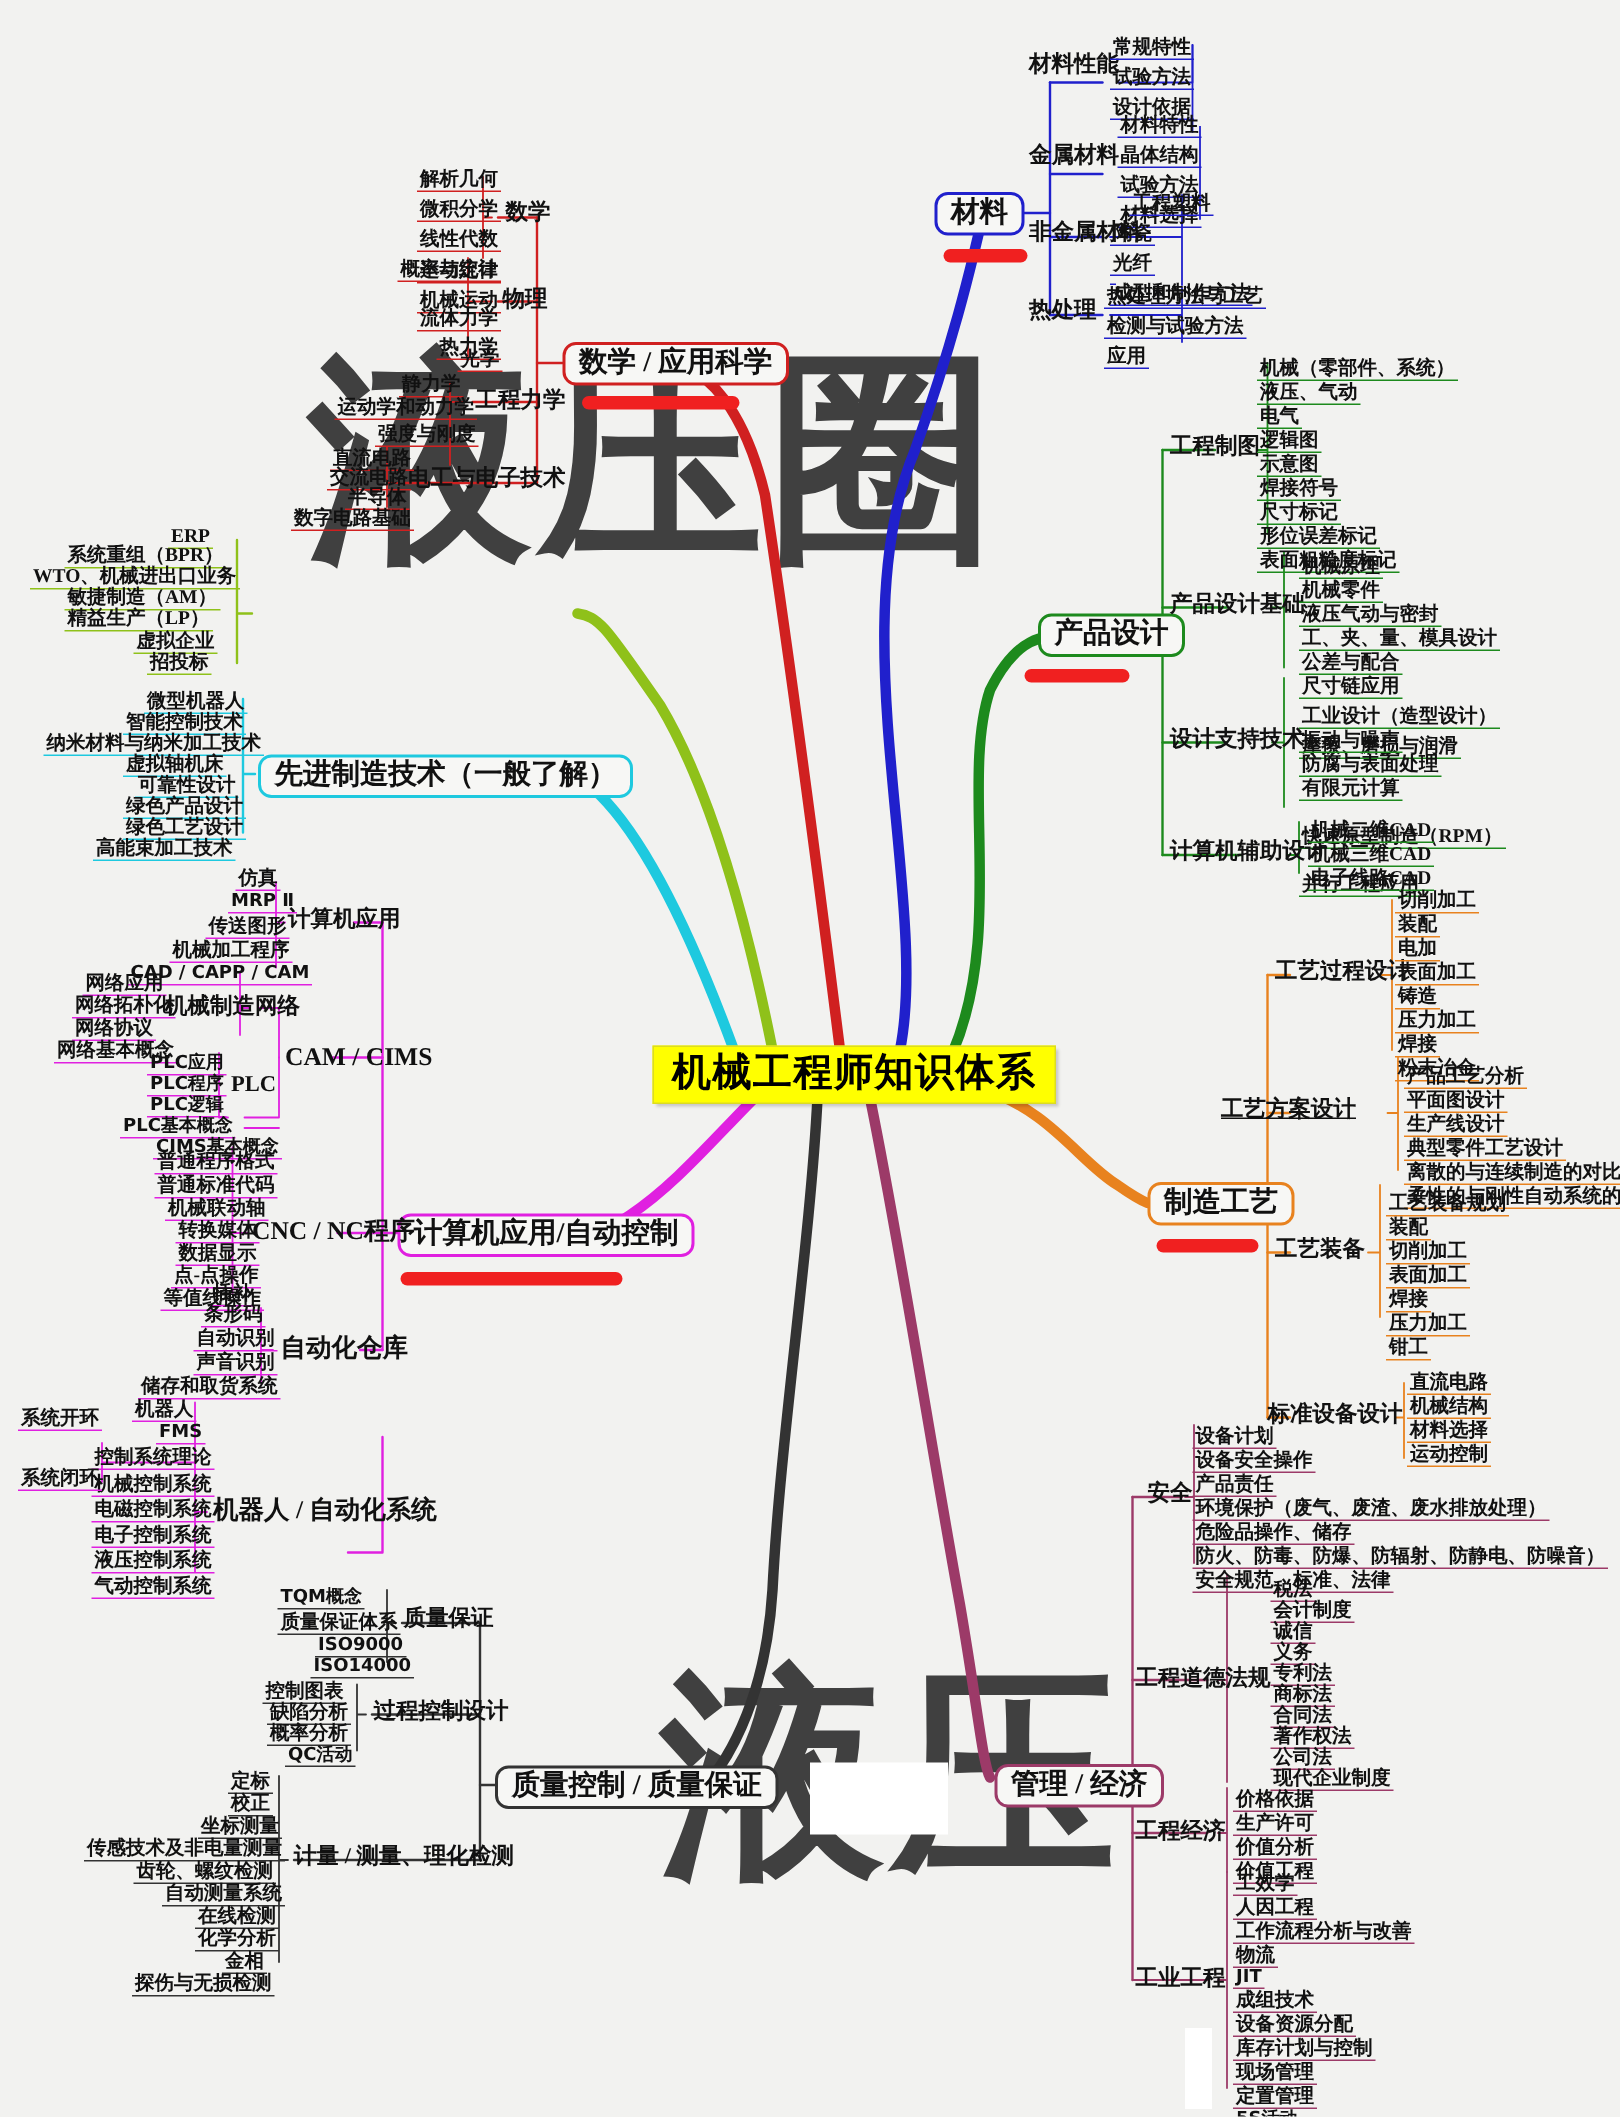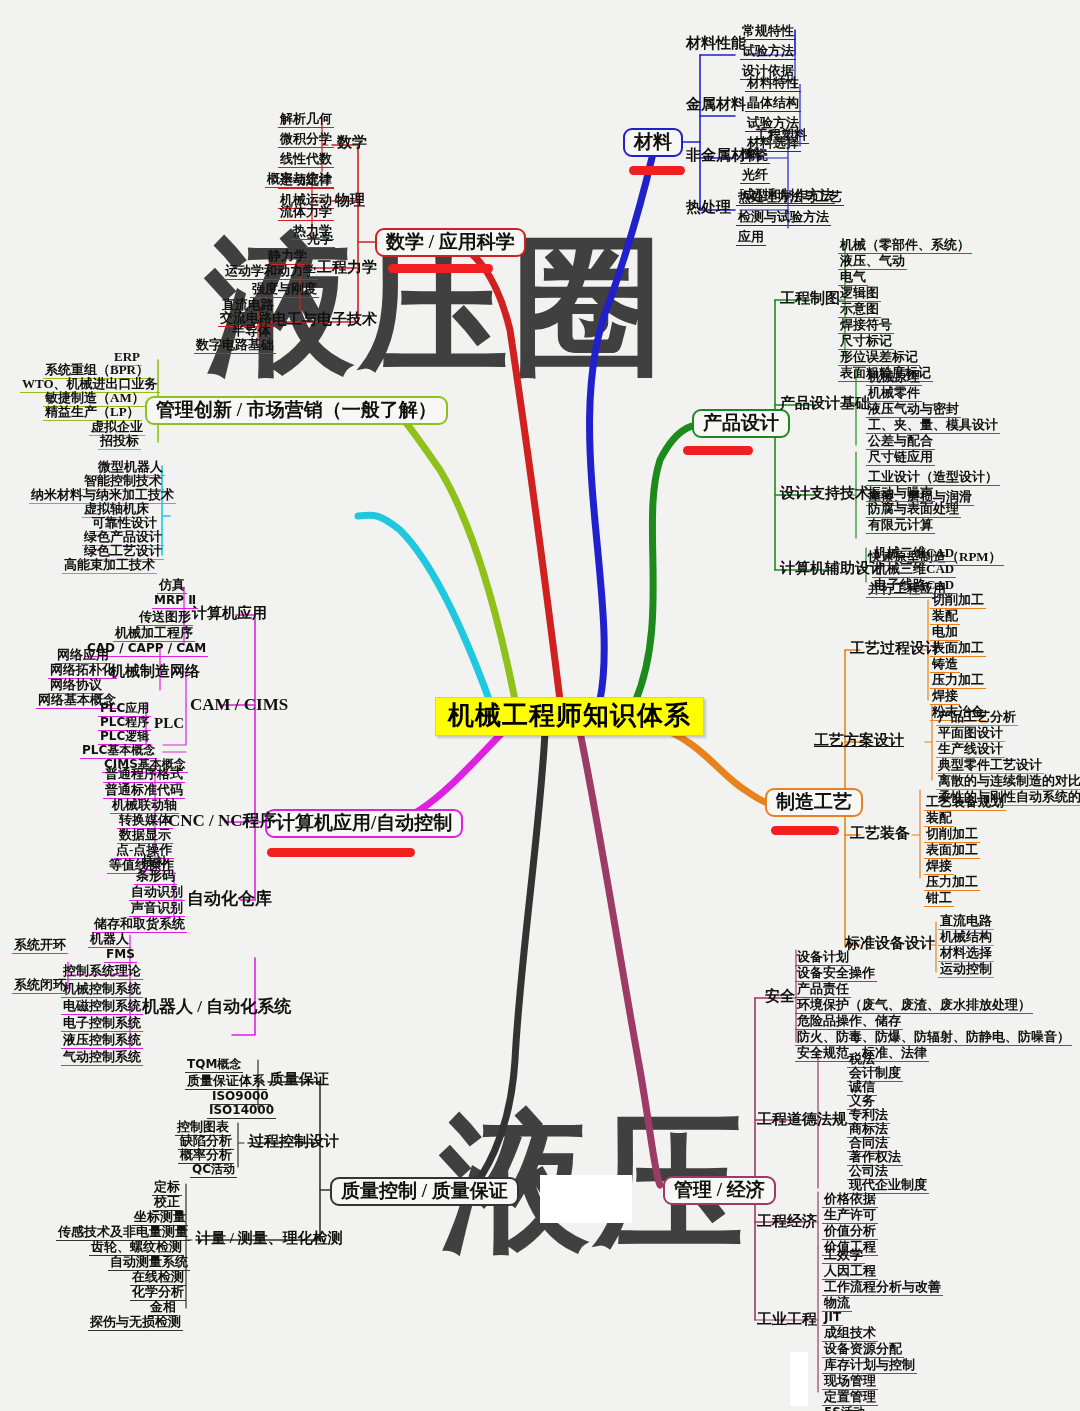--- a/index.html
+++ b/index.html
@@ -254,29 +254,29 @@
   <div class="node leaf c-green" style="left:866px;top:502px;">防腐与表面处理</div>
   <div class="node leaf c-green" style="left:866px;top:518px;">有限元计算</div>
   <div class="node leaf c-green" style="left:866px;top:534px;margin-top:48px;">并行工程应用</div>
   <div class="node leaf c-green" style="left:866px;top:550px;">快速原型制造（RPM）</div>
 
   <div class="node mid" style="left:778px;top:561px;">计算机辅助设计</div>
   <div class="node leaf c-green" style="left:872px;top:546px;">机械二维CAD</div>
   <div class="node leaf c-green" style="left:872px;top:562px;">机械三维CAD</div>
   <div class="node leaf c-green" style="left:872px;top:578px;">电子线路CAD</div>
 
-  <div class="node main b-lime" style="left:145px;top:396px;">管理创新 / 市场营销（一般了解）</div>
   <div class="node leaf c-lime" style="left:112px;top:350px;">ERP</div>
   <div class="node leaf c-lime" style="left:43px;top:363px;">系统重组（BPR）</div>
   <div class="node leaf c-lime" style="left:20px;top:377px;">WTO、机械进出口业务</div>
   <div class="node leaf c-lime" style="left:43px;top:391px;">敏捷制造（AM）</div>
   <div class="node leaf c-lime" style="left:43px;top:405px;">精益生产（LP）</div>
   <div class="node leaf c-lime" style="left:89px;top:420px;">虚拟企业</div>
   <div class="node leaf c-lime" style="left:98px;top:434px;">招投标</div>
 
+  <div class="node main b-cyan" style="left:172px;top:503px;">先进制造技术（一般了解）</div>
   <div class="node leaf c-cyan" style="left:96px;top:460px;">微型机器人</div>
   <div class="node leaf c-cyan" style="left:82px;top:474px;">智能控制技术</div>
   <div class="node leaf c-cyan" style="left:29px;top:488px;">纳米材料与纳米加工技术</div>
   <div class="node leaf c-cyan" style="left:82px;top:502px;">虚拟轴机床</div>
   <div class="node leaf c-cyan" style="left:90px;top:516px;">可靠性设计</div>
   <div class="node leaf c-cyan" style="left:82px;top:530px;">绿色产品设计</div>
   <div class="node leaf c-cyan" style="left:82px;top:544px;">绿色工艺设计</div>
   <div class="node leaf c-cyan" style="left:62px;top:558px;">高能束加工技术</div>
 
   <div class="node main b-orange" style="left:765px;top:788px;">制造工艺</div>

